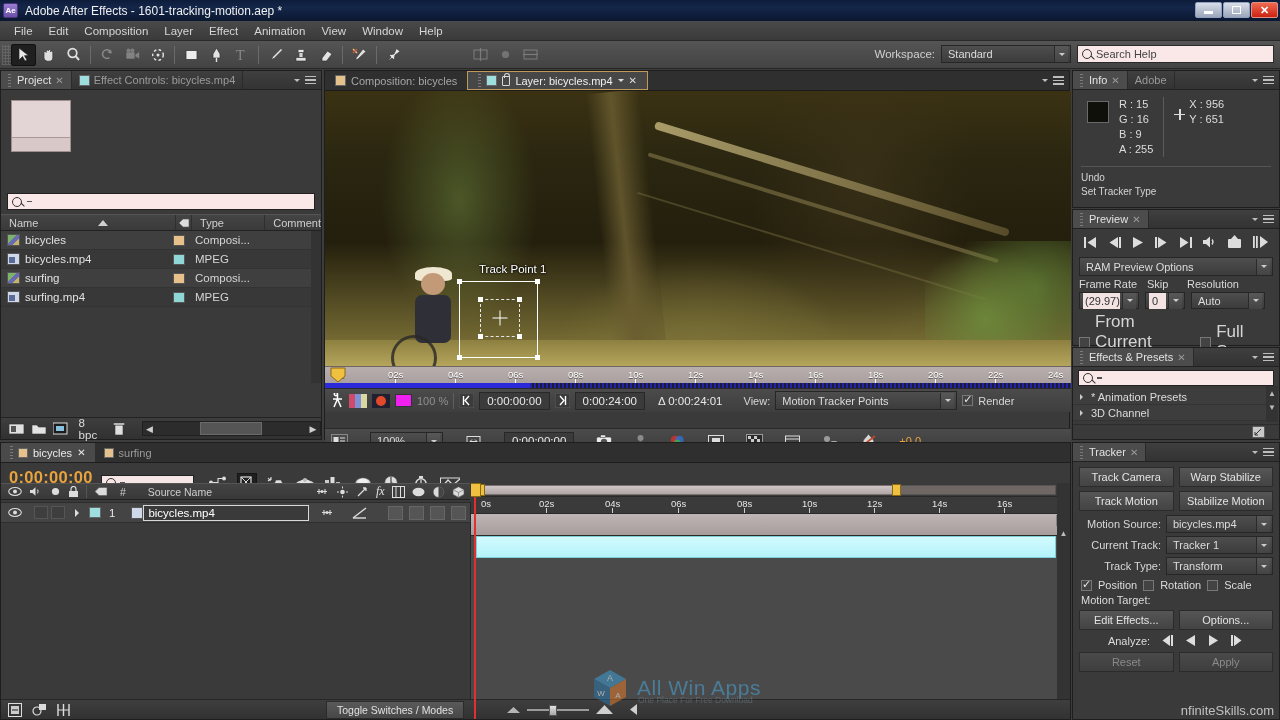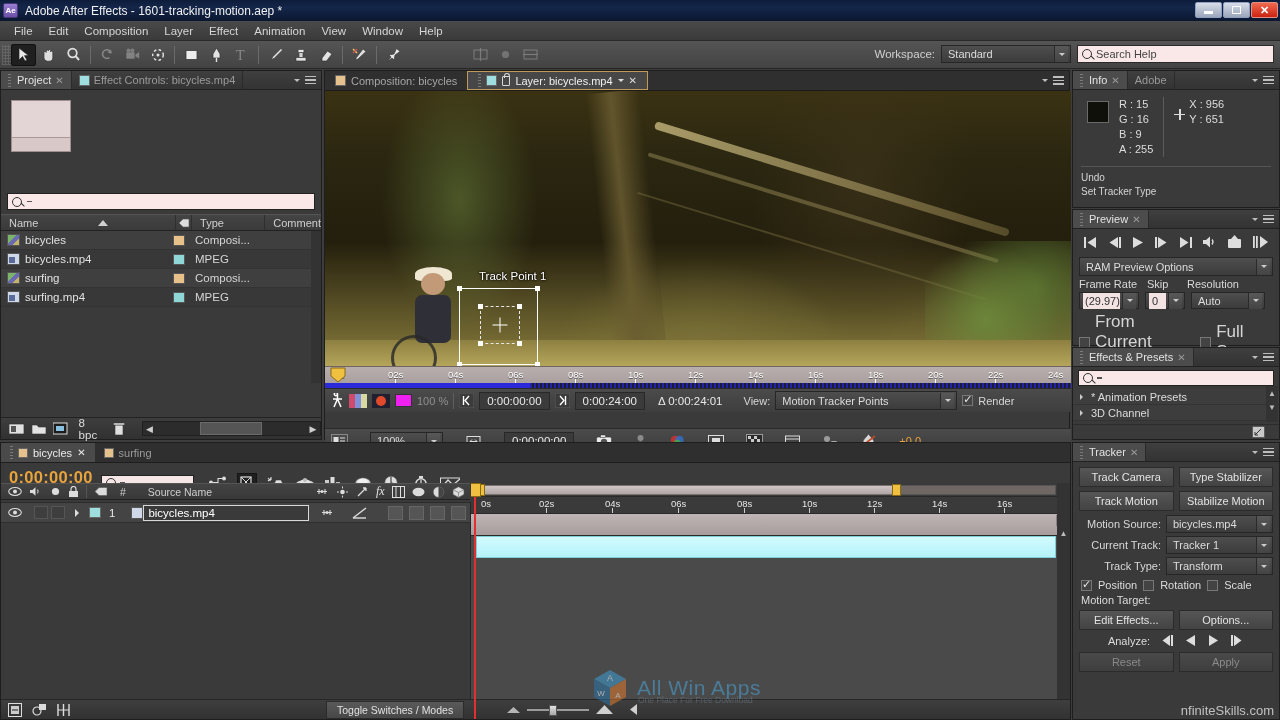--- a/index.html
+++ b/index.html
@@ -204,21 +204,21 @@
   }
   .rider {
     position:absolute; width:54px; height:92px; left:82px; top:182px;
   }
   .rider .head { position:absolute; left:14px; top:0; width:24px; height:22px; background:#c39a78; border-radius:50%; }
   .rider .hat { position:absolute; left:8px; top:-6px; width:37px; height:14px; background:#efe7d2; border-radius:50% 50% 20% 20%; }
   .rider .body { position:absolute; left:8px; top:22px; width:36px; height:48px; background:#2f2f38; border-radius:7px; }
   .rider .wheel { position:absolute; left:-16px; top:62px; width:46px; height:46px;
     border:3px solid rgba(40,40,40,.8); border-radius:50%; }
 
-  .tp-wrap { position:absolute; left:134px; top:197px; }
+  .tp-wrap { position:absolute; left:134px; top:190px; }
   .tp-label { position:absolute; left:20px; top:-18px; color:#fff; font-size:11.5px;
     text-shadow:0 0 3px #000,0 0 2px #000; white-space:nowrap; }
   .tp-outer { position:relative; width:79px; height:77px; border:1px solid #fff; }
   .tp-inner { position:absolute; left:20px; top:17px; width:40px; height:38px; border:1px dashed #e8e8e8; }
   .handle { position:absolute; width:5px; height:5px; background:#fff; }
   .tp-outer .handle.tl { left:-3px; top:-3px; }
   .tp-outer .handle.tr { right:-3px; top:-3px; }
   .tp-outer .handle.bl { left:-3px; bottom:-3px; }
   .tp-outer .handle.br { right:-3px; bottom:-3px; }
   .tp-inner .handle.tl { left:-3px; top:-3px; }
@@ -994,21 +994,21 @@
         <span class="hamb">
             <i></i>
             <i></i>
             <i></i>
           </span>
       </div>
     </div>
     <div class="tk-body">
       <div class="tk-btnrow">
         <div class="tk-btn">Track Camera</div>
-        <div class="tk-btn">Type Stabilizer</div>
+        <div class="tk-btn">Warp Stabilize</div>
       </div>
       <div class="tk-btnrow">
         <div class="tk-btn">Track Motion</div>
         <div class="tk-btn">Stabilize Motion</div>
       </div>
       <div class="tk-line">
         <span class="tk-lab" style="width:82px">Motion Source:</span>
         <div class="combo tk-combo" style="height:18px">
           <span>bicycles.mp4</span>
           <span class="caret"></span>

